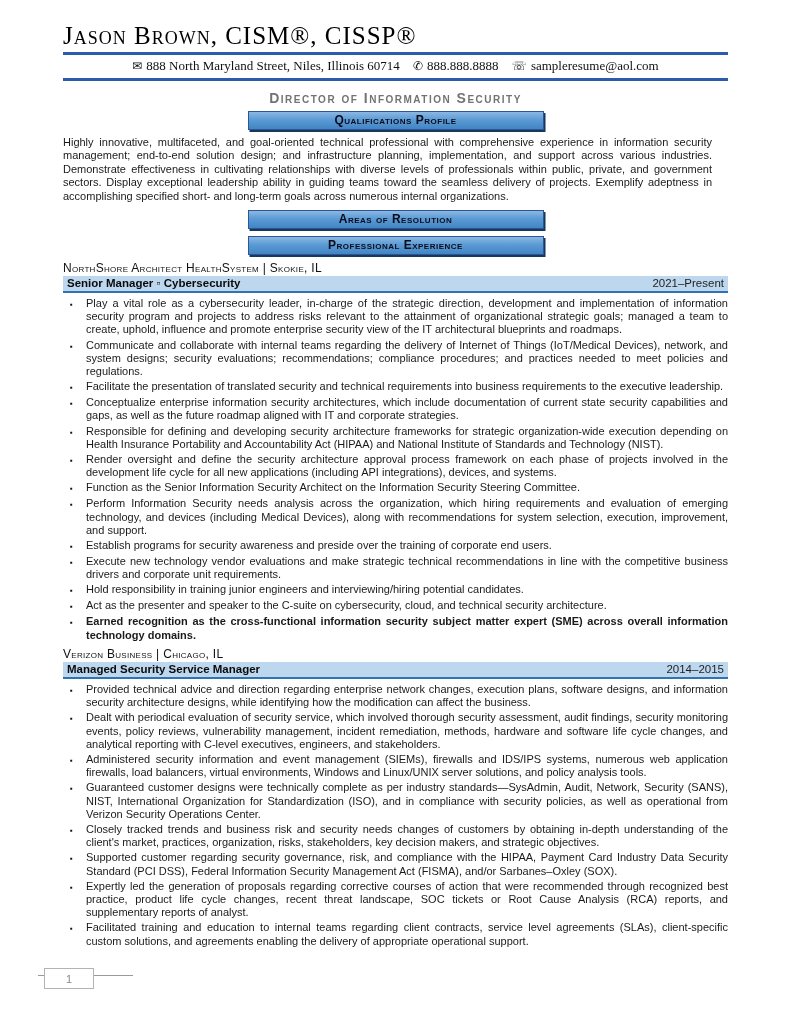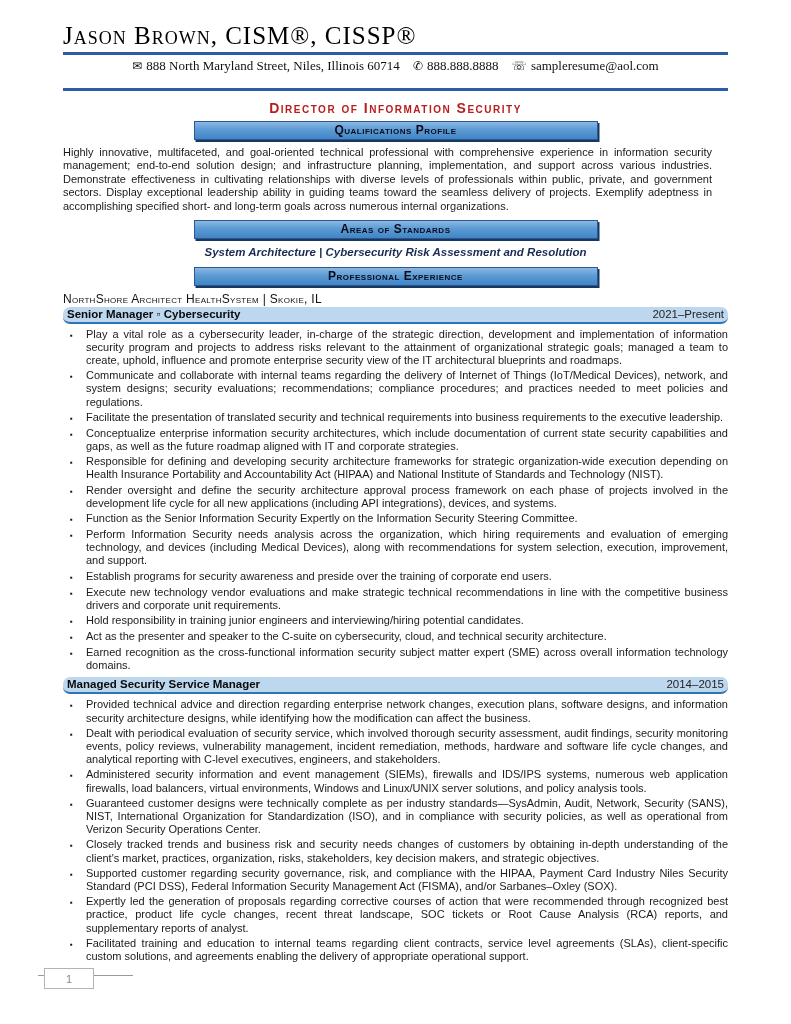--- a/index.html
+++ b/index.html
@@ -22,41 +22,41 @@
     font-variant: small-caps;
     font-weight: 400;
     font-size: 25px;
     letter-spacing: 1px;
     color: #000000;
   }
   .contact-bar {
     margin: 2px 0 0 0;
     border-top: 3px solid #2a5caa;
     border-bottom: 3px solid #2a5caa;
-    padding: 3px 0 14px 0;
+    padding: 3px 0 4px 0;
     text-align: center;
     font-family: "Liberation Serif", serif;
     font-size: 13px;
     color: #101010;
   }
   .contact-bar .icon { margin: 0 4px 0 10px; font-size: 12px; }
   .contact-bar .icon:first-child { margin-left: 0; }
   .doc-title {
     margin: 9px 0 3px 0;
     text-align: center;
     font-variant: small-caps;
     font-weight: 700;
     font-size: 14px;
     letter-spacing: 1.5px;
-    color: #b91c1c;
+    color: #737373;
   }
 
   
   .section-heading {
-    width: 404px;
+    width: 296px;
     margin: 5px auto 6px auto;
     padding: 1px 0 2px 0;
     text-align: center;
     font-variant: small-caps;
     font-weight: 700;
     font-size: 12px;
     letter-spacing: 0.5px;
     color: #0b0b1a;
     background: linear-gradient(180deg, #8cb8e2 0%, #5b9bd5 45%, #4285c4 100%);
     border: 1px solid #2b5796;
@@ -89,42 +89,41 @@
     color: #111111;
   }
   .job-bar {
     display: flex;
     justify-content: space-between;
     align-items: center;
     background: #bdd7ee;
     border-bottom: 2px solid #2e74b5;
     padding: 1px 4px 2px 4px;
     font-size: 11.5px;
-    border-radius: 7px;
   }
   .job-title { font-weight: 700; color: #0a0a0a; }
   .job-dates { color: #1f1f1f; }
 
   .bullets { list-style: none; margin: 4px 0 5px 0; padding: 0; }
   .bullet {
     display: flex;
     margin: 0 0 2px 0;
     font-size: 11px;
     line-height: 13.2px;
     color: #1a1a1a;
   }
   .bullet .marker {
     flex: 0 0 23px;
     padding: 1px 0 0 7px;
     font-size: 8px;
     line-height: 13px;
     color: #111111;
   }
   .bullet .bullet-text { flex: 1; text-align: justify; }
-  .bullet.bold .bullet-text { font-weight: 400; }
+  .bullet.bold .bullet-text { font-weight: 700; }
 
   
   .footer { position: absolute; left: 38px; bottom: 30px; width: 220px; height: 22px; }
   .footer-rule { position: absolute; left: 0; top: 3px; width: 95px; border-top: 1.5px solid #9a9a9a; }
   .page-num-box {
     position: absolute; left: 6px; top: -4px;
     width: 50px; height: 21px;
     background: #ffffff;
     border: 1.5px solid #b3b3b3;
     display: flex; align-items: center; justify-content: center;
@@ -146,23 +145,22 @@
       </div>
       <h2 class="doc-title">Director of Information Security</h2>
     </header>
 
     <section>
       <div class="section-heading">Qualifications Profile</div>
       <p class="body-par">Highly innovative, multifaceted, and goal-oriented technical professional with comprehensive experience in information security management; end-to-end solution design; and infrastructure planning, implementation, and support across various industries. Demonstrate effectiveness in cultivating relationships with diverse levels of professionals within public, private, and government sectors. Display exceptional leadership ability in guiding teams toward the seamless delivery of projects. Exemplify adeptness in accomplishing specified short- and long-term goals across numerous internal organizations.</p>
     </section>
 
     <section>
-      <div class="section-heading">Areas of Standards</div>
+      <div class="section-heading">Areas of Resolution</div>
       <div class="expertise-lines">
-          <div class="expertise-line">System Architecture | Cybersecurity Risk Assessment and Resolution</div>
         </div>
     </section>
 
     <section>
       <div class="section-heading">Professional Experience</div>
 
       <div class="job">
         <div class="company-line">NorthShore Architect HealthSystem | Skokie, IL</div>
         <div class="job-bar">
           <span class="job-title">Senior Manager ▫ Cybersecurity</span>
@@ -188,21 +186,21 @@
             <li class="bullet">
             <span class="marker">▪</span>
             <span class="bullet-text">Responsible for defining and developing security architecture frameworks for strategic organization-wide execution depending on Health Insurance Portability and Accountability Act (HIPAA) and National Institute of Standards and Technology (NIST).</span>
           </li>
             <li class="bullet">
             <span class="marker">▪</span>
             <span class="bullet-text">Render oversight and define the security architecture approval process framework on each phase of projects involved in the development life cycle for all new applications (including API integrations), devices, and systems.</span>
           </li>
             <li class="bullet">
             <span class="marker">▪</span>
-            <span class="bullet-text">Function as the Senior Information Security Expertly on the Information Security Steering Committee.</span>
+            <span class="bullet-text">Function as the Senior Information Security Architect on the Information Security Steering Committee.</span>
           </li>
             <li class="bullet">
             <span class="marker">▪</span>
             <span class="bullet-text">Perform Information Security needs analysis across the organization, which hiring requirements and evaluation of emerging technology, and devices (including Medical Devices), along with recommendations for system selection, execution, improvement, and support.</span>
           </li>
             <li class="bullet">
             <span class="marker">▪</span>
             <span class="bullet-text">Establish programs for security awareness and preside over the training of corporate end users.</span>
           </li>
             <li class="bullet">
@@ -218,20 +216,21 @@
             <span class="bullet-text">Act as the presenter and speaker to the C-suite on cybersecurity, cloud, and technical security architecture.</span>
           </li>
             <li class="bullet bold">
             <span class="marker">▪</span>
             <span class="bullet-text">Earned recognition as the cross-functional information security subject matter expert (SME) across overall information technology domains.</span>
           </li>
           </ul>
       </div>
 
       <div class="job">
+        <div class="company-line">Verizon Business | Chicago, IL</div>
         <div class="job-bar">
           <span class="job-title">Managed Security Service Manager</span>
           <span class="job-dates">2014–2015</span>
         </div>
         <ul class="bullets">
             <li class="bullet">
             <span class="marker">▪</span>
             <span class="bullet-text">Provided technical advice and direction regarding enterprise network changes, execution plans, software designs, and information security architecture designs, while identifying how the modification can affect the business.</span>
           </li>
             <li class="bullet">
@@ -245,21 +244,21 @@
             <li class="bullet">
             <span class="marker">▪</span>
             <span class="bullet-text">Guaranteed customer designs were technically complete as per industry standards—SysAdmin, Audit, Network, Security (SANS), NIST, International Organization for Standardization (ISO), and in compliance with security policies, as well as operational from Verizon Security Operations Center.</span>
           </li>
             <li class="bullet">
             <span class="marker">▪</span>
             <span class="bullet-text">Closely tracked trends and business risk and security needs changes of customers by obtaining in-depth understanding of the client's market, practices, organization, risks, stakeholders, key decision makers, and strategic objectives.</span>
           </li>
             <li class="bullet">
             <span class="marker">▪</span>
-            <span class="bullet-text">Supported customer regarding security governance, risk, and compliance with the HIPAA, Payment Card Industry Niles Security Standard (PCI DSS), Federal Information Security Management Act (FISMA), and/or Sarbanes–Oxley (SOX).</span>
+            <span class="bullet-text">Supported customer regarding security governance, risk, and compliance with the HIPAA, Payment Card Industry Data Security Standard (PCI DSS), Federal Information Security Management Act (FISMA), and/or Sarbanes–Oxley (SOX).</span>
           </li>
             <li class="bullet">
             <span class="marker">▪</span>
             <span class="bullet-text">Expertly led the generation of proposals regarding corrective courses of action that were recommended through recognized best practice, product life cycle changes, recent threat landscape, SOC tickets or Root Cause Analysis (RCA) reports, and supplementary reports of analyst.</span>
           </li>
             <li class="bullet">
             <span class="marker">▪</span>
             <span class="bullet-text">Facilitated training and education to internal teams regarding client contracts, service level agreements (SLAs), client-specific custom solutions, and agreements enabling the delivery of appropriate operational support.</span>
           </li>
           </ul>

